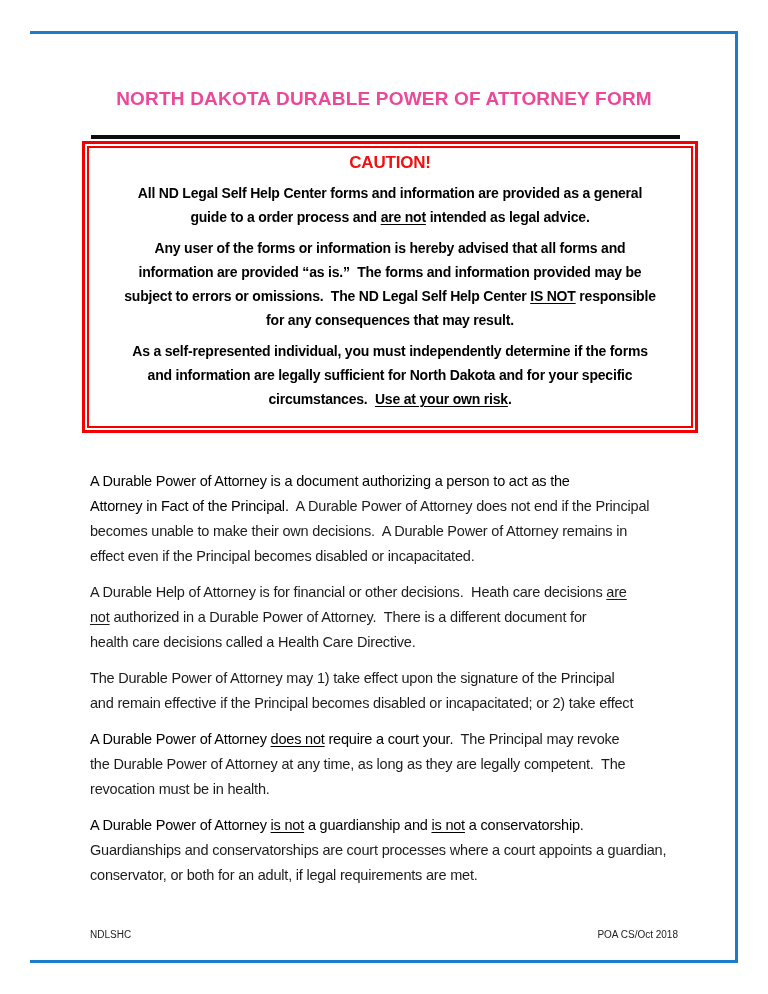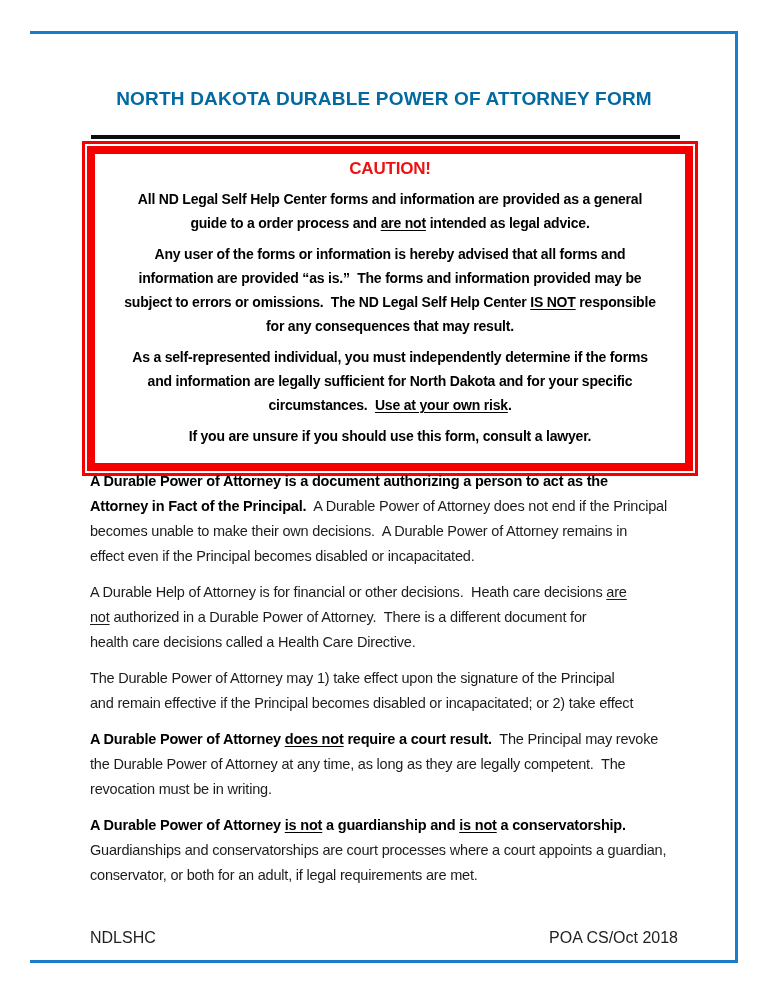--- a/index.html
+++ b/index.html
@@ -26,42 +26,42 @@
   .title {
     position: absolute;
     left: 0;
     right: 0;
     top: 88px;
     margin: 0;
     text-align: center;
     font-size: 19px;
     font-weight: bold;
     letter-spacing: 0.2px;
-    color: #0369a1;
+    color: #ec4899;
   }
   .black-rule {
     position: absolute;
     left: 91px;
     top: 135px;
     width: 589px;
     height: 4px;
     background: #0d0d0d;
   }
   .caution-outer {
     position: absolute;
     left: 82px;
     top: 141px;
     width: 616px;
     box-sizing: border-box;
     border: 3px solid #f50000;
     padding: 2px;
     background: #ffffff;
   }
   .caution-inner {
-    border: 8px solid #f9a8d4;
+    border: 2px solid #f9a8d4;
     padding: 2px 22px 8px 22px;
     text-align: center;
     font-weight: bold;
     font-size: 14px;
     line-height: 24px;
     letter-spacing: -0.2px;
     color: #000000;
   }
   .caution-heading {
     font-size: 17px;
@@ -76,59 +76,58 @@
     position: absolute;
     left: 90px;
     top: 469px;
     width: 648px;
     font-size: 14.5px;
     line-height: 25px;
     letter-spacing: -0.2px;
     color: #1c1c1c;
   }
   .bp { margin: 0 0 11px 0; white-space: pre-wrap; }
-  .b { font-weight: bold; color: #000000; }
+  .b { font-weight: normal; color: #000000; }
   .u { text-decoration: underline; text-underline-offset: 2px; }
   .footer {
     position: absolute;
     left: 90px;
     top: 929px;
     width: 588px;
     display: flex;
     justify-content: space-between;
-    font-size: 16px;
+    font-size: 10px;
     color: #222222;
   }
 </style>
 </head>
 <body>
 
 <div class="page">
 
   <div class="frame" style="border-color: rgb(27, 124, 201);"></div>
 
   <h1 class="title">NORTH DAKOTA DURABLE POWER OF ATTORNEY FORM</h1>
 
   <div class="black-rule"></div>
 
   <div class="caution-outer" style="border-color: rgb(245, 0, 0);">
     <div class="caution-inner" style="border-color: rgb(245, 0, 0);">
       <div class="caution-heading" style="color: rgb(238, 17, 17);">CAUTION!</div>
       <p class="cp"><span>All ND Legal Self Help Center forms and information are provided as a general</span><br><span>guide to a order process and </span><span class="u">are not</span><span> intended as legal advice.</span></p>
       <p class="cp"><span>Any user of the forms or information is hereby advised that all forms and</span><br><span>information are provided “as is.”  The forms and information provided may be</span><br><span>subject to errors or omissions.  The ND Legal Self Help Center </span><span class="u">IS NOT</span><span> responsible</span><br><span>for any consequences that may result.</span></p>
       <p class="cp"><span>As a self-represented individual, you must independently determine if the forms</span><br><span>and information are legally sufficient for North Dakota and for your specific</span><br><span>circumstances.  </span><span class="u">Use at your own risk</span><span>.</span></p>
-      <p class="cp"><span>If you are unsure if you should use this form, consult a lawyer.</span></p>
     </div>
   </div>
 
   <div class="body-text">
     <p class="bp"><span class="b">A Durable Power of Attorney is a document authorizing a person to act as the</span><br><span class="b">Attorney in Fact of the Principal.</span><span>  A Durable Power of Attorney does not end if the Principal</span><br><span>becomes unable to make their own decisions.  A Durable Power of Attorney remains in</span><br><span>effect even if the Principal becomes disabled or incapacitated.</span></p>
     <p class="bp"><span>A Durable Help of Attorney is for financial or other decisions.  Heath care decisions </span><span class="u">are</span><br><span class="u">not</span><span> authorized in a Durable Power of Attorney.  There is a different document for</span><br><span>health care decisions called a Health Care Directive.</span></p>
     <p class="bp"><span>The Durable Power of Attorney may 1) take effect upon the signature of the Principal</span><br><span>and remain effective if the Principal becomes disabled or incapacitated; or 2) take effect</span><br></p>
-    <p class="bp"><span class="b">A Durable Power of Attorney </span><span class="b u">does not</span><span class="b"> require a court result.</span><span>  The Principal may revoke</span><br><span>the Durable Power of Attorney at any time, as long as they are legally competent.  The</span><br><span>revocation must be in writing.</span></p>
+    <p class="bp"><span class="b">A Durable Power of Attorney </span><span class="b u">does not</span><span class="b"> require a court your.</span><span>  The Principal may revoke</span><br><span>the Durable Power of Attorney at any time, as long as they are legally competent.  The</span><br><span>revocation must be in health.</span></p>
     <p class="bp"><span class="b">A Durable Power of Attorney </span><span class="b u">is not</span><span class="b"> a guardianship and </span><span class="b u">is not</span><span class="b"> a conservatorship.</span><br><span>Guardianships and conservatorships are court processes where a court appoints a guardian,</span><br><span>conservator, or both for an adult, if legal requirements are met.</span></p>
   </div>
 
   <div class="footer">
     <span>NDLSHC</span>
     <span>POA CS/Oct 2018</span>
   </div>
 
 </div>
 

